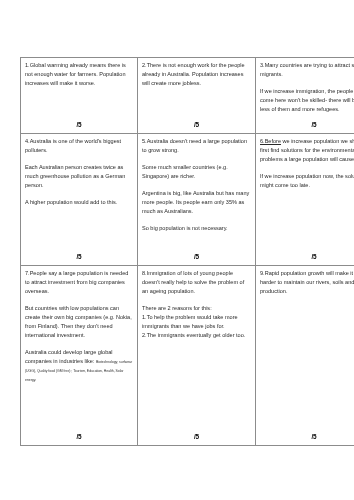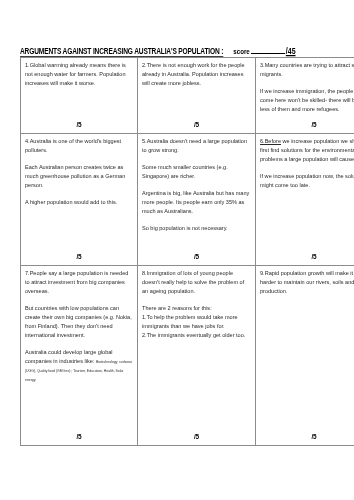--- a/index.html
+++ b/index.html
@@ -126,26 +126,20 @@
     line-height: 1.72;
     color: #333;
     letter-spacing: -0.05px;
   }
 </style>
 </head>
 <body>
 
 <div class="page">
 
-  <div class="title-row">
-    <span class="title-main">ARGUMENTS AGAINST INCREASING AUSTRALIA'S POPULATION :</span>
-    <span class="title-score-label">score</span>
-    <span class="title-blank"></span>
-    <span class="title-total">/45</span>
-  </div>
 
   <table class="grid">
     <tbody>
 
       <tr class="r1">
         <td class="col-a">
           <div class="cell-inner">
             <div class="cell-body">
               <p>1.Global warming already means there is not enough water for farmers. Population increases will make it worse.</p>
             </div>

